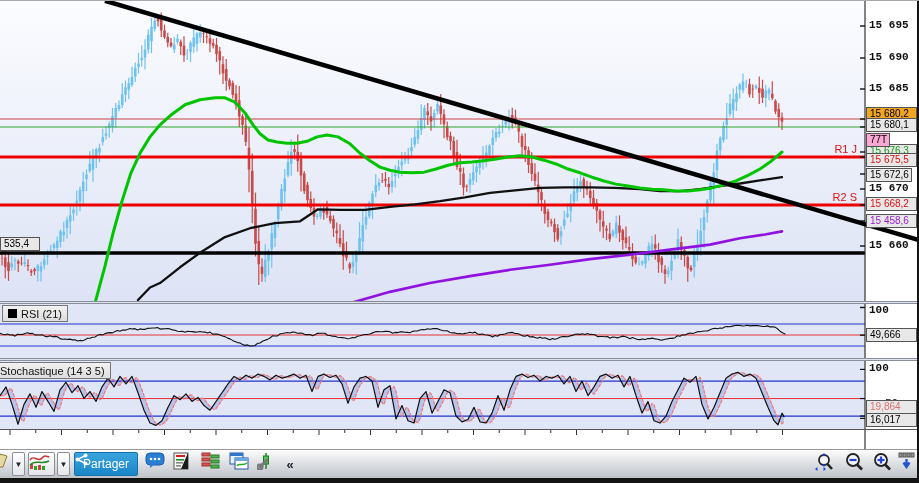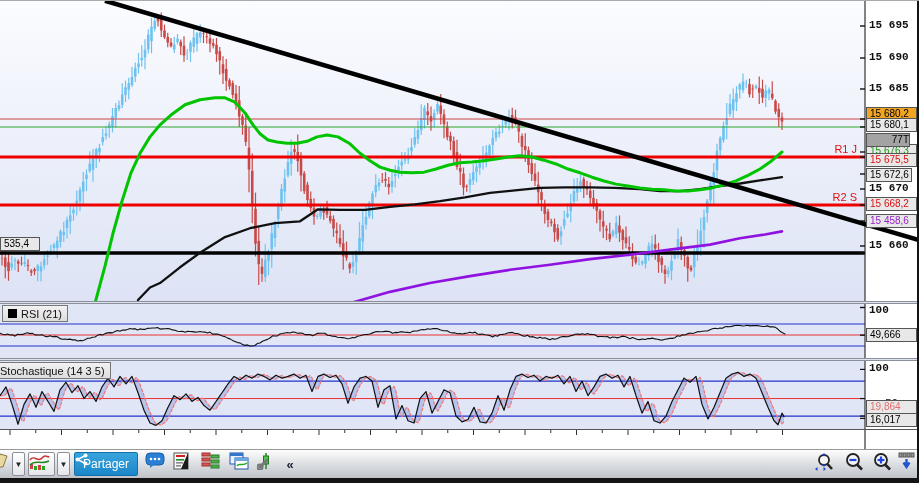--- a/index.html
+++ b/index.html
@@ -552,21 +552,21 @@
     <div class="lvl-label" style="right:62px;top:190px;">R2 S</div>
     <div class="boxed" style="left:0;width:40px;top:236px;">535,4</div>
     <div id="main-axis-labels">
         <div class="axis-label" style="top: 18px; font-weight: bold;">15 695</div>
         <div class="axis-label" style="top: 50px; font-weight: bold;">15 690</div>
         <div class="axis-label" style="top: 81px; font-weight: bold;">15 685</div>
         <div class="axis-label" style="top: 181px; font-weight: bold;">15 670</div>
         <div class="axis-label" style="top: 238px; font-weight: bold;">15 660</div>
         <div class="boxed" style="top: 106px; background: rgb(240, 166, 34); color: rgb(0, 0, 0); z-index: 1; width: 51px;">15 680,2</div>
         <div class="boxed" style="top: 117px; background: rgb(232, 232, 232); color: rgb(0, 0, 0); z-index: 2; width: 51px;">15 680,1</div>
-        <div class="boxed" style="top: 132px; background: #a3a3a3; color: rgb(0, 0, 0); z-index: 2; width: 44px; text-align: right;">77T</div>
+        <div class="boxed" style="top: 132px; background: #f9a8d4; color: rgb(0, 0, 0); z-index: 2; width: 24px;">77T</div>
         <div class="boxed" style="top: 143px; background: rgb(232, 232, 232); color: rgb(24, 152, 24); z-index: 1; width: 51px;">15 676,3</div>
         <div class="boxed" style="top: 152px; background: rgb(232, 232, 232); color: rgb(221, 17, 17); z-index: 2; width: 51px;">15 675,5</div>
         <div class="boxed" style="top: 167px; background: rgb(232, 232, 232); color: rgb(0, 0, 0); z-index: 1; width: 46px;">15 672,6</div>
         <div class="boxed" style="top: 196px; background: rgb(232, 232, 232); color: rgb(221, 17, 17); z-index: 1; width: 51px;">15 668,2</div>
         <div class="boxed" style="top: 213px; background: rgb(232, 232, 232); color: rgb(154, 34, 204); z-index: 1; width: 51px;">15 458,6</div>
       </div>
   </div>
   <div class="divider" style="top:300px;"></div>
 
   <div class="sect" style="top:303px;height:54px;">

